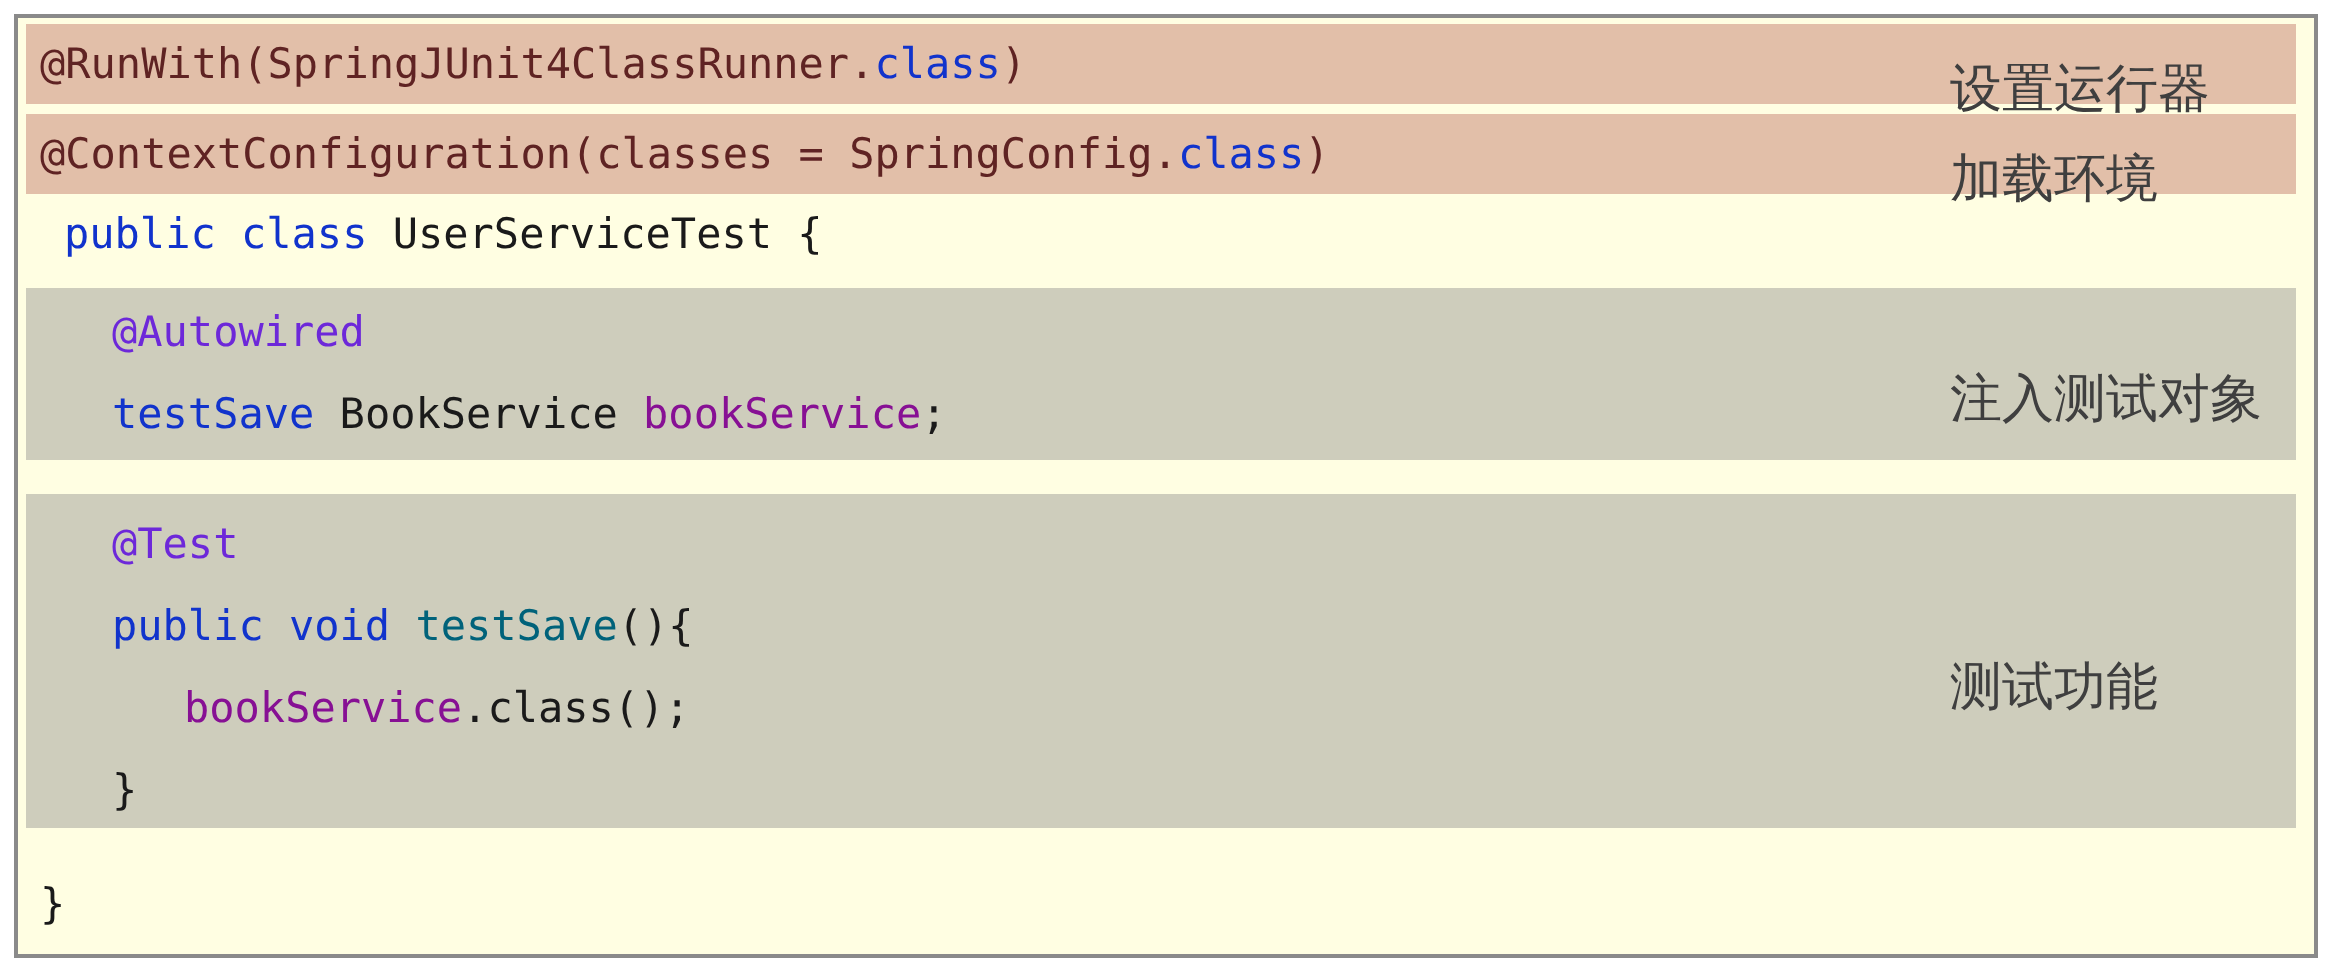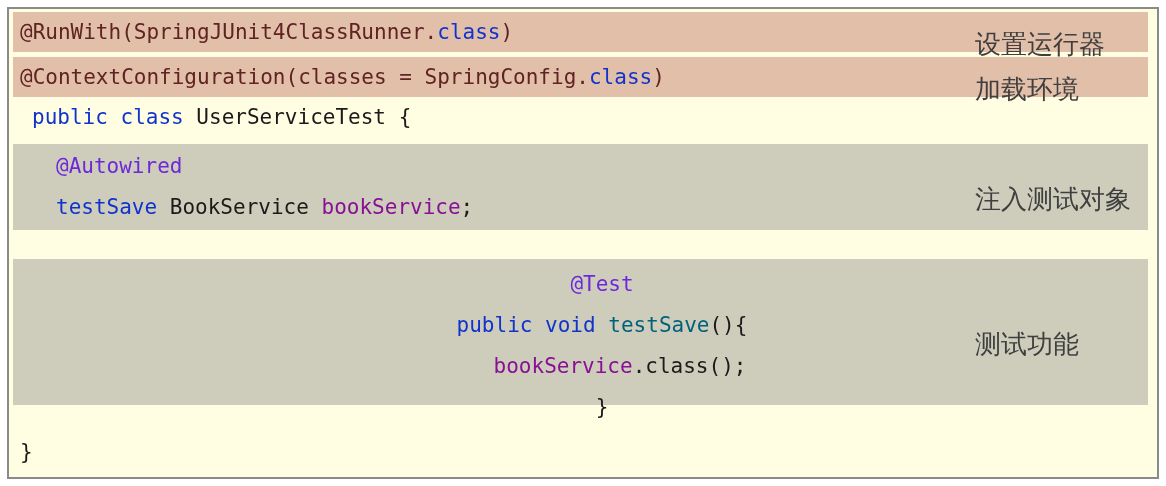--- a/index.html
+++ b/index.html
@@ -29,21 +29,21 @@
   .plain{color:#1a1a1a;}
   .cjk{
     position:absolute;left:962px;top:50%;transform:translateY(-50%);
     font-family:"Liberation Sans","DejaVu Sans",sans-serif;
     font-size:26px;color:#3f3f3f;line-height:1;white-space:nowrap;margin-top:12px;
   }
   #bar1{top:3px;height:40px;}
   #bar2{top:48px;height:40px;}
   #line-class-open{top:88px;height:41px;margin-left:12px;}
   #block-inject{top:135px;height:86px;padding-top:2px;}
-  #block-test{top:250px;height:146px;padding-top:5px;text-align:center;}
+  #block-test{top:238px;height:167px;padding-top:5px;}
   #line-class-close{top:423px;height:41px;}
 </style>
 </head>
 <body>
 
 <div class="frame">
 
   <div class="block salmon bar" id="bar1">
     <div class="codeline"><span class="ann">@RunWith(SpringJUnit4ClassRunner.</span><span class="kw">class</span><span class="ann">)</span></div>
     <span class="cjk">设置运行器</span>

